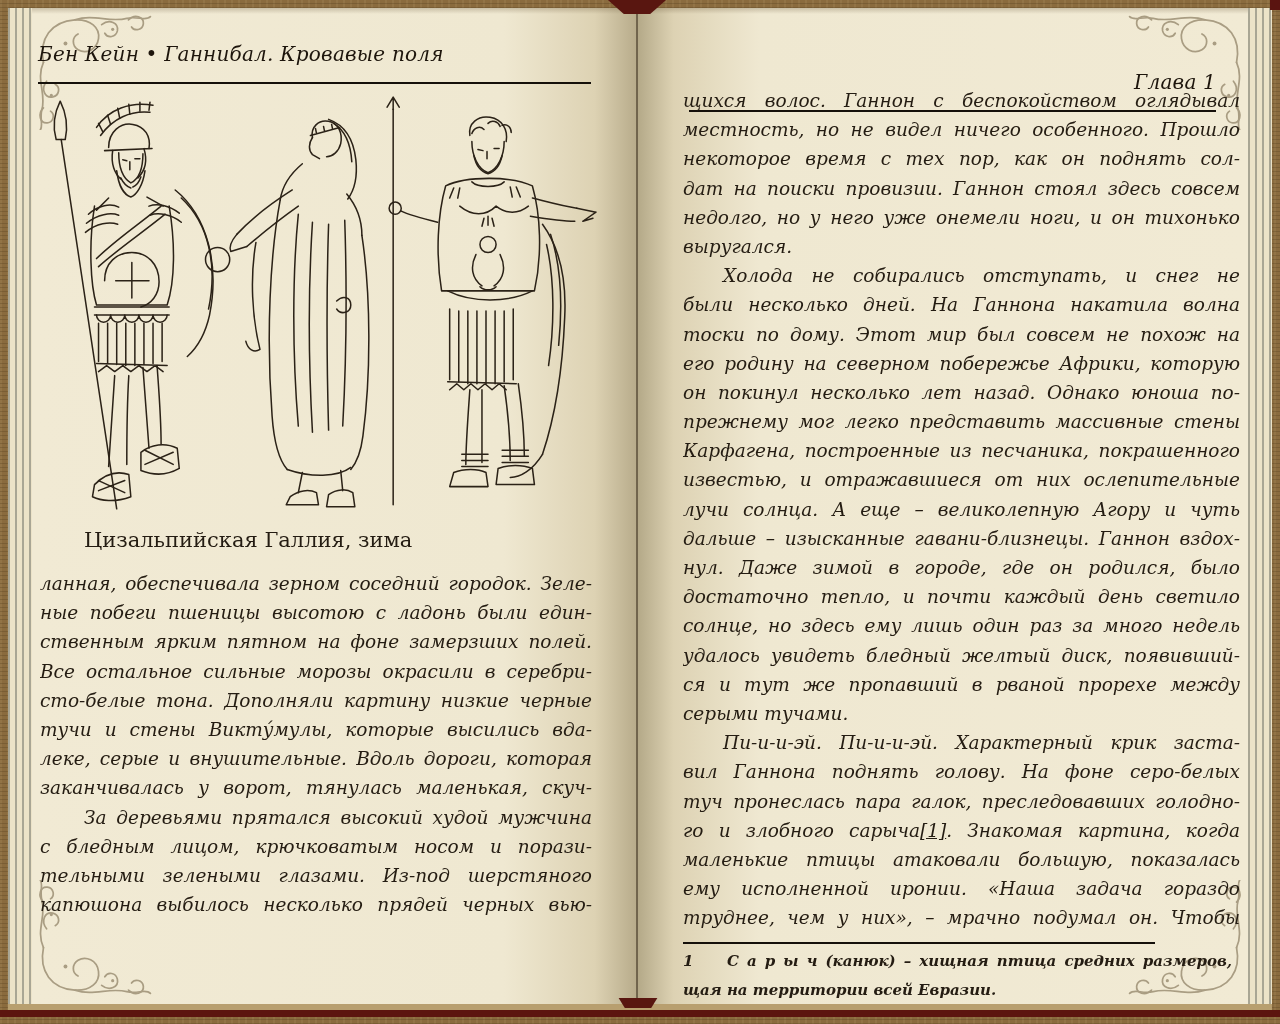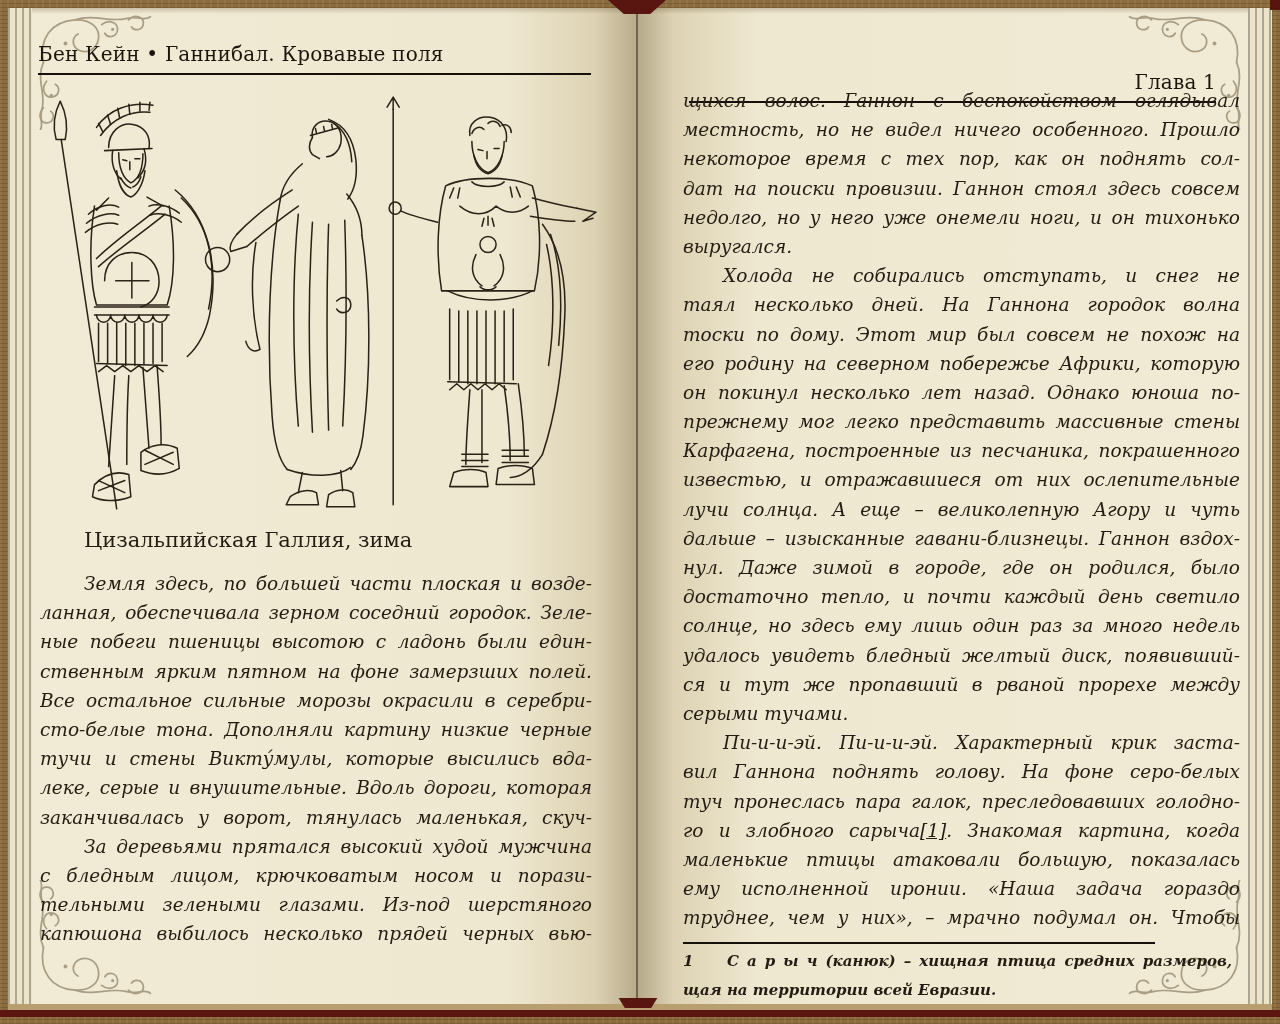--- a/index.html
+++ b/index.html
@@ -28,22 +28,22 @@
     background:linear-gradient(180deg,rgba(90,70,40,.25),rgba(0,0,0,0));}
   .spine-line{left:636px;width:2px;top:8px;bottom:20px;background:rgba(66,55,36,.6);}
   .bottom-strip{left:8px;right:8px;bottom:14px;height:6px;background:#b89f6f;}
   .bottom-red{left:0;right:0;bottom:7px;height:7px;background:#5c150f;}
   .notch-top{left:604px;width:66px;top:0;height:14px;background:#591610;
     clip-path:polygon(6% 0,94% 0,70% 100%,30% 100%);}
   .notch-bottom{left:616px;width:44px;bottom:16px;height:10px;background:#591610;
     clip-path:polygon(6% 0,94% 0,80% 100%,20% 100%);}
   .corner-red{right:0;top:0;width:10px;height:10px;background:#5a1410;}
   
-  .runhead{top:34px;font-size:20px;letter-spacing:.2px;
-    border-bottom:2px solid #15100a;padding-bottom:7px;color:#1d150c;}
+  .runhead{top:34px;font-style:italic;font-size:20px;letter-spacing:.2px;
+    border-bottom:2px solid #15100a;padding-bottom:16px;color:#1d150c;}
   .runhead.l{left:6px;right:46px;}
   .runhead.r{left:52px;right:32px;text-align:right;margin-top:28px;}
   
   svg.corner{position:absolute;width:118px;height:118px;opacity:.85;}
   .c-tl{left:2px;top:4px;}
   .c-tr{right:2px;top:4px;transform:scaleX(-1);}
   .c-bl{left:2px;bottom:6px;transform:scaleY(-1);}
   .c-br{right:2px;bottom:6px;transform:scale(-1,-1);}
   
   .illo{left:6px;top:82px;width:560px;height:430px;}
@@ -187,21 +187,20 @@
       <path d="M420,358 l26,0 M420,364 l26,0 M420,370 l26,0"></path>
       <path d="M460,354 l26,0 M460,360 l26,0 M460,366 l26,0"></path>
       <path d="M412,376 C422,372 436,372 444,376 L446,390 L408,390 Z"></path>
       <path d="M456,372 C466,368 480,368 490,372 L492,388 L454,388 Z"></path>
     </svg>
   </div>
 
   <div class="abs textcol left">
     <h2 class="section-heading">Цизальпийская Галлия, зима</h2>
     <div>
-        <div class="tline ind">Земля здесь, по большей части плоская и возде-</div>
         <div class="tline">ланная, обеспечивала зерном соседний городок. Зеле-</div>
         <div class="tline">ные побеги пшеницы высотою с ладонь были един-</div>
         <div class="tline">ственным ярким пятном на фоне замерзших полей.</div>
         <div class="tline">Все остальное сильные морозы окрасили в серебри-</div>
         <div class="tline">сто-белые тона. Дополняли картину низкие черные</div>
         <div class="tline">тучи и стены Викту́мулы, которые высились вда-</div>
         <div class="tline">леке, серые и внушительные. Вдоль дороги, которая</div>
         <div class="tline">заканчивалась у ворот, тянулась маленькая, скуч-</div>
         <div class="tline ind">За деревьями прятался высокий худой мужчина</div>
         <div class="tline">с бледным лицом, крючковатым носом и порази-</div>
@@ -225,21 +224,21 @@
 
   <div class="abs textcol right">
     <div>
         <div class="tline">щихся волос. Ганнон с беспокойством оглядывал</div>
         <div class="tline">местность, но не видел ничего особенного. Прошло</div>
         <div class="tline">некоторое время с тех пор, как он поднять сол-</div>
         <div class="tline">дат на поиски провизии. Ганнон стоял здесь совсем</div>
         <div class="tline">недолго, но у него уже онемели ноги, и он тихонько</div>
         <div class="tline lend">выругался.</div>
         <div class="tline ind">Холода не собирались отступать, и снег не</div>
-        <div class="tline">таял несколько дней. На Ганнона городок волна</div>
+        <div class="tline">были несколько дней. На Ганнона накатила волна</div>
         <div class="tline">тоски по дому. Этот мир был совсем не похож на</div>
         <div class="tline">его родину на северном побережье Африки, которую</div>
         <div class="tline">он покинул несколько лет назад. Однако юноша по-</div>
         <div class="tline">прежнему мог легко представить массивные стены</div>
         <div class="tline">Карфагена, построенные из песчаника, покрашенного</div>
         <div class="tline">известью, и отражавшиеся от них ослепительные</div>
         <div class="tline">лучи солнца. А еще – великолепную Агору и чуть</div>
         <div class="tline">дальше – изысканные гавани-близнецы. Ганнон вздох-</div>
         <div class="tline">нул. Даже зимой в городе, где он родился, было</div>
         <div class="tline">достаточно тепло, и почти каждый день светило</div>

